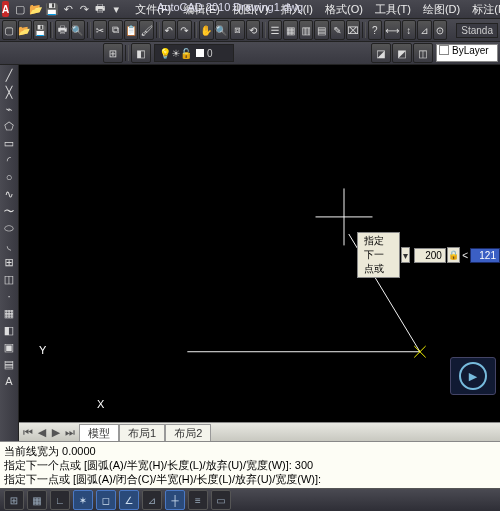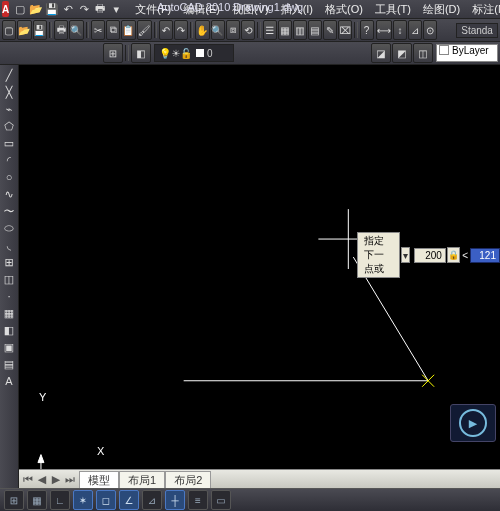--- a/index.html
+++ b/index.html
@@ -35,21 +35,21 @@
   .cmdline{background:#fdfdf5;color:#000;font-size:11px;padding:2px 4px;line-height:14px;border-top:1px solid #888;height:42px;overflow:hidden;position:relative}
   .cmd-row{white-space:nowrap}
   .statusbar{height:22px;background:linear-gradient(#4a4a52,#2e2e36);border-top:1px solid #555;display:flex;align-items:center;padding:0 4px;gap:3px}
   .status-btn{width:18px;height:18px;background:#2a2a30;border:1px solid #555;border-radius:2px;display:flex;align-items:center;justify-content:center;color:#9ab;font-size:10px}
   .status-btn.on{background:#2a4a7a;border-color:#4a78c4;color:#cde}
   .watermark{position:absolute;right:4px;bottom:46px;display:flex;align-items:center;gap:6px;background:rgba(20,30,60,.85);border:1px solid #446;padding:4px 8px;border-radius:3px}
   .wm-play{width:24px;height:24px;border:2px solid #7bd;border-radius:50%;display:flex;align-items:center;justify-content:center;color:#7bd}
   .wm-text{color:#def;font-size:16px}
   .wm-url{color:#9bd;font-size:10px}
   .right-combo{width:56px;height:16px;background:#fff;border:1px solid #888;color:#000;padding:0 2px;font-size:10px;display:flex;align-items:flex-start;margin-left:2px}
-  .std-label{background:#3a3a42;border:1px solid #222;color:#ccc;padding:1px 4px;font-size:10px;margin-left:18px}
+  .std-label{background:#3a3a42;border:1px solid #222;color:#ccc;padding:1px 4px;font-size:10px;margin-left:8px}
 </style>
 </head>
 <body>
 
 <div class="window">
 
   <div class="menubar">
     <div class="app-icon">A</div>
     <div class="qat">
       <div class="qat-btn">▢</div>
@@ -201,20 +201,25 @@
         <div class="tab">布局1</div>
         <div class="tab">布局2</div>
       </div>
     </div>
 
     <div class="watermark">
       <div class="wm-play">▶</div>
     </div>
   </div>
 
+  <div class="cmdline">
+    <div class="cmd-row">当前线宽为  0.0000</div>
+    <div class="cmd-row">指定下一个点或 [圆弧(A)/半宽(H)/长度(L)/放弃(U)/宽度(W)]: 300</div>
+    <div class="cmd-row">指定下一点或 [圆弧(A)/闭合(C)/半宽(H)/长度(L)/放弃(U)/宽度(W)]:</div>
+  </div>
 
   <div class="statusbar">
     <div class="status-btn">⊞</div>
     <div class="status-btn">▦</div>
     <div class="status-btn">∟</div>
     <div class="status-btn on">✶</div>
     <div class="status-btn on">◻</div>
     <div class="status-btn on">∠</div>
     <div class="status-btn">⊿</div>
     <div class="status-btn on">┼</div>

